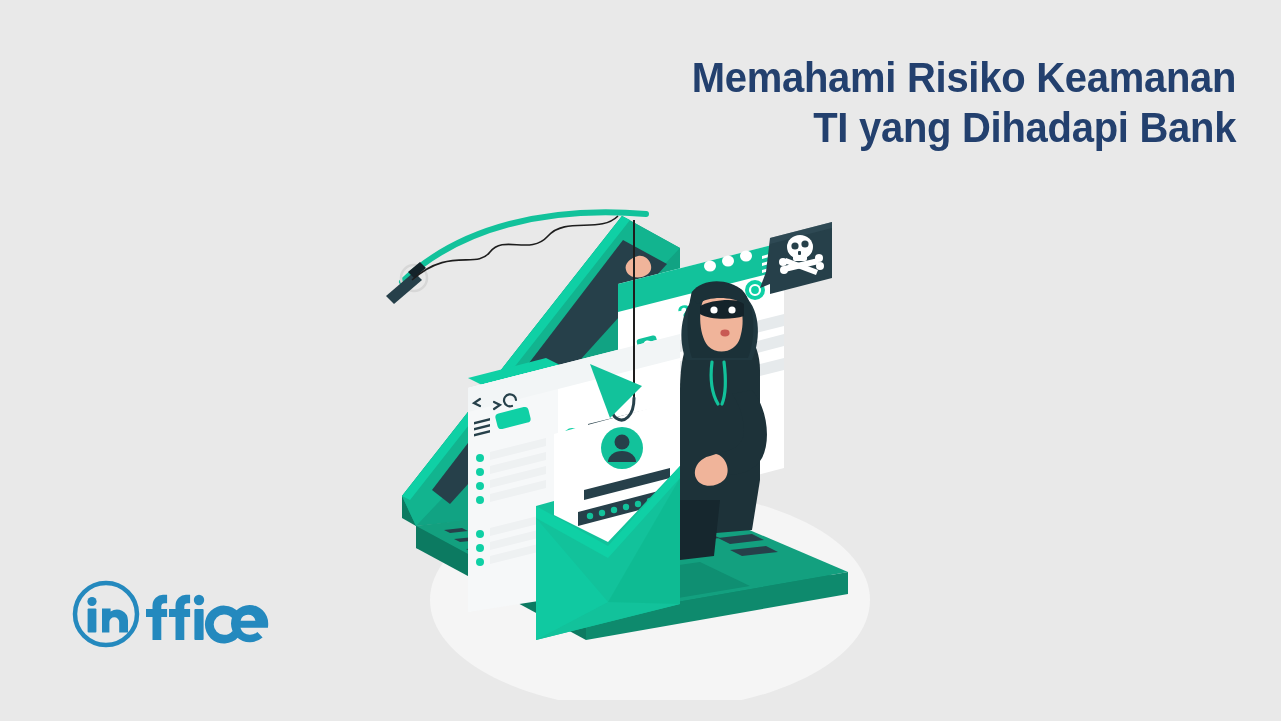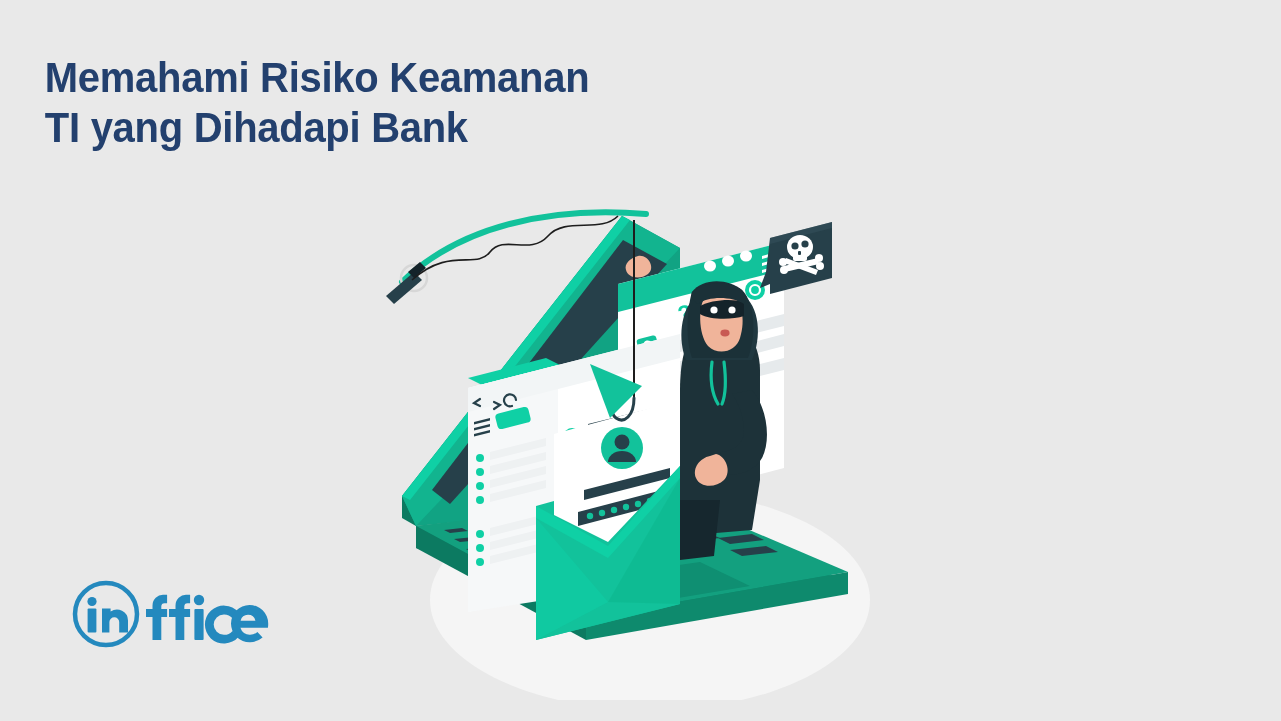--- a/index.html
+++ b/index.html
@@ -8,21 +8,21 @@
     background:#e9e9e9;
     font-family:"Liberation Sans", sans-serif;
     position:relative;
   }
 
   
   .title-block{
     position:absolute;
     left:0; top:52px;
     width:1281px;
-    text-align:left;
+    text-align:right;
     z-index:40;
   }
   .title-line{
     display:block;
     color:#23406e;
     font-family:"Liberation Sans", sans-serif;
     font-weight:700;
     font-size:43px;
     line-height:50px;
     letter-spacing:-0.3px;

